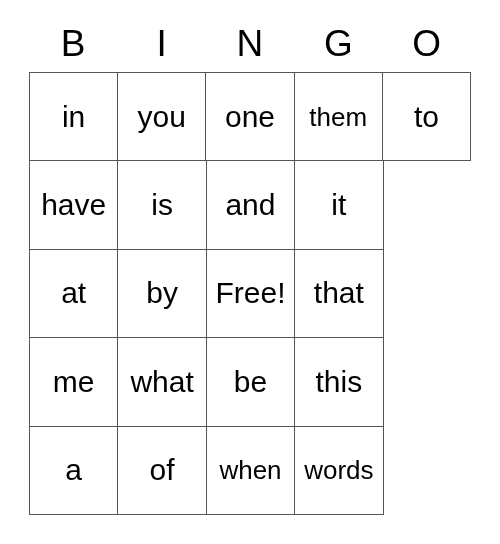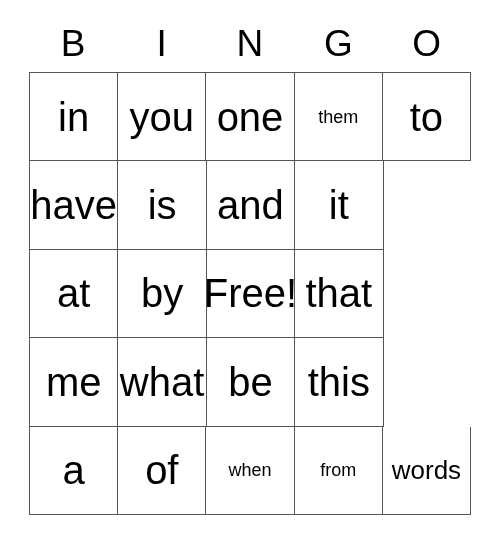--- a/index.html
+++ b/index.html
@@ -59,30 +59,30 @@
     border-right: 1px solid #555555;
     border-bottom: 1px solid #555555;
     display: flex;
     align-items: center;
     justify-content: center;
     background: #ffffff;
     overflow: hidden;
     padding: 0 1px;
   }
   .cell-text {
-    font-size: 40px;
+    font-size: 30px;
     line-height: 1;
     white-space: nowrap;
     color: #000000;
     text-align: center;
     user-select: none;
   }
   
   .cell-text.fit-tight {
-    font-size: 18px;
+    font-size: 26px;
   }
   .cell-text.fit-tighter {
     font-size: 26px;
   }
 </style>
 </head>
 <body>
 
 <div class="card">
 
@@ -163,21 +163,18 @@
       <div class="cell">
           <span class="cell-text">a</span>
         </div>
       <div class="cell">
           <span class="cell-text">of</span>
         </div>
       <div class="cell">
           <span class="cell-text fit-tight">when</span>
         </div>
       <div class="cell">
-          <span class="cell-text fit-tight">from</span>
-        </div>
-      <div class="cell">
           <span class="cell-text fit-tighter">words</span>
         </div>
     </div>
 
   </div>
 </div>
 
 </body></html>

